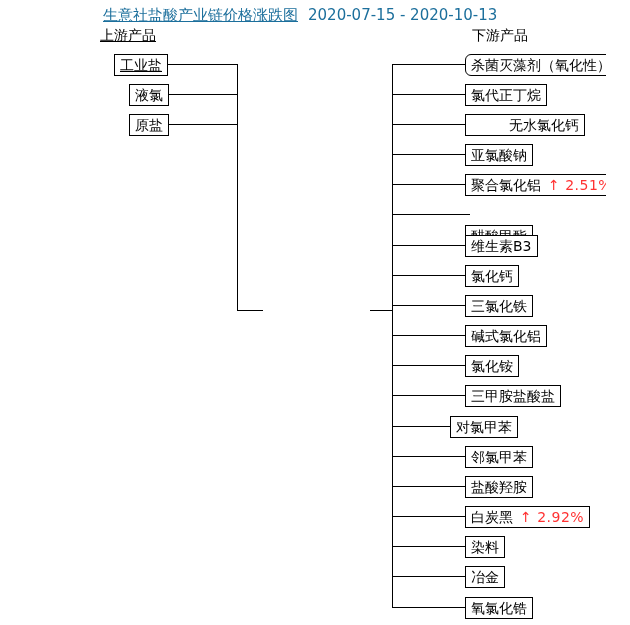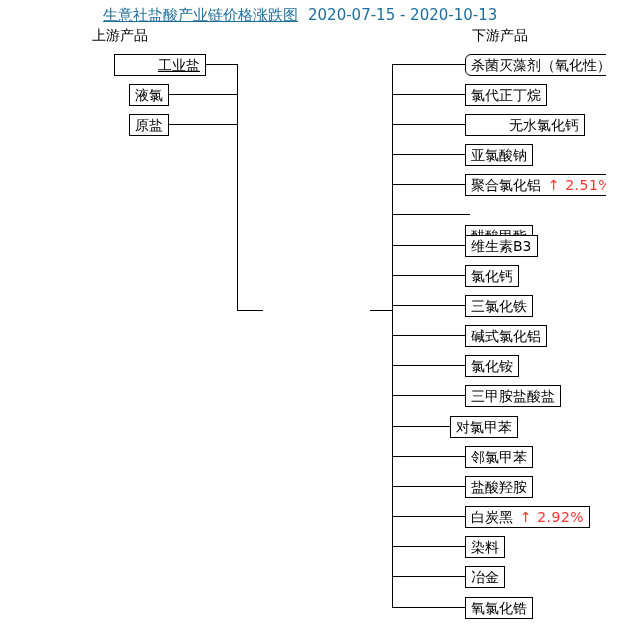--- a/index.html
+++ b/index.html
@@ -5,31 +5,31 @@
   html,body{margin:0;padding:0;background:#fff;}
   .canvas{
     position:relative;width:606px;height:625px;background:#fff;overflow:hidden;
     font-family:"DejaVu Sans",sans-serif;font-size:14px;color:#000;
     --blue:#1c6f9c;--red:#ff3232;--green:#3ddc64;--orange:#ff7e00;--line:#000;
   }
   .title{position:absolute;left:103px;top:6px;white-space:nowrap;font-size:15px;}
   .title-link{color:var(--blue);text-decoration:underline;cursor:pointer;}
   .title-date{color:var(--blue);margin-left:10px;text-decoration:none;}
   .col-header{position:absolute;top:27px;color:#000;white-space:nowrap;}
-  .up-h{left:92px;}
+  .up-h{left:100px;text-decoration:underline;}
   .down-h{left:472px;}
   .h-line,.v-line{position:absolute;background:var(--line);}
   .h-line{height:1px;}
   .v-line{width:1px;}
   .pbox{
     position:absolute;height:20px;line-height:20px;border:1px solid var(--line);
     background:#fff;padding:0 5px;white-space:nowrap;
   }
   .pname{color:#000;}
-  .pname.linked{text-decoration:underline;margin-left:38px;}
+  .pname.linked{text-decoration:underline;}
   .chg{margin-left:7px;letter-spacing:0.5px;}
   .chg.up{color:var(--red);}
   .chg.down{color:var(--green);}
   .center-box{top:300px;right:260px;}
   .center-name{color:var(--orange);}
 </style>
 </head>
 <body>
 
 <div class="canvas" style="--blue: #1c6f9c; --red: #ff3232; --green: #3ddc64; --orange: #ff7e00; --line: #000000;">

